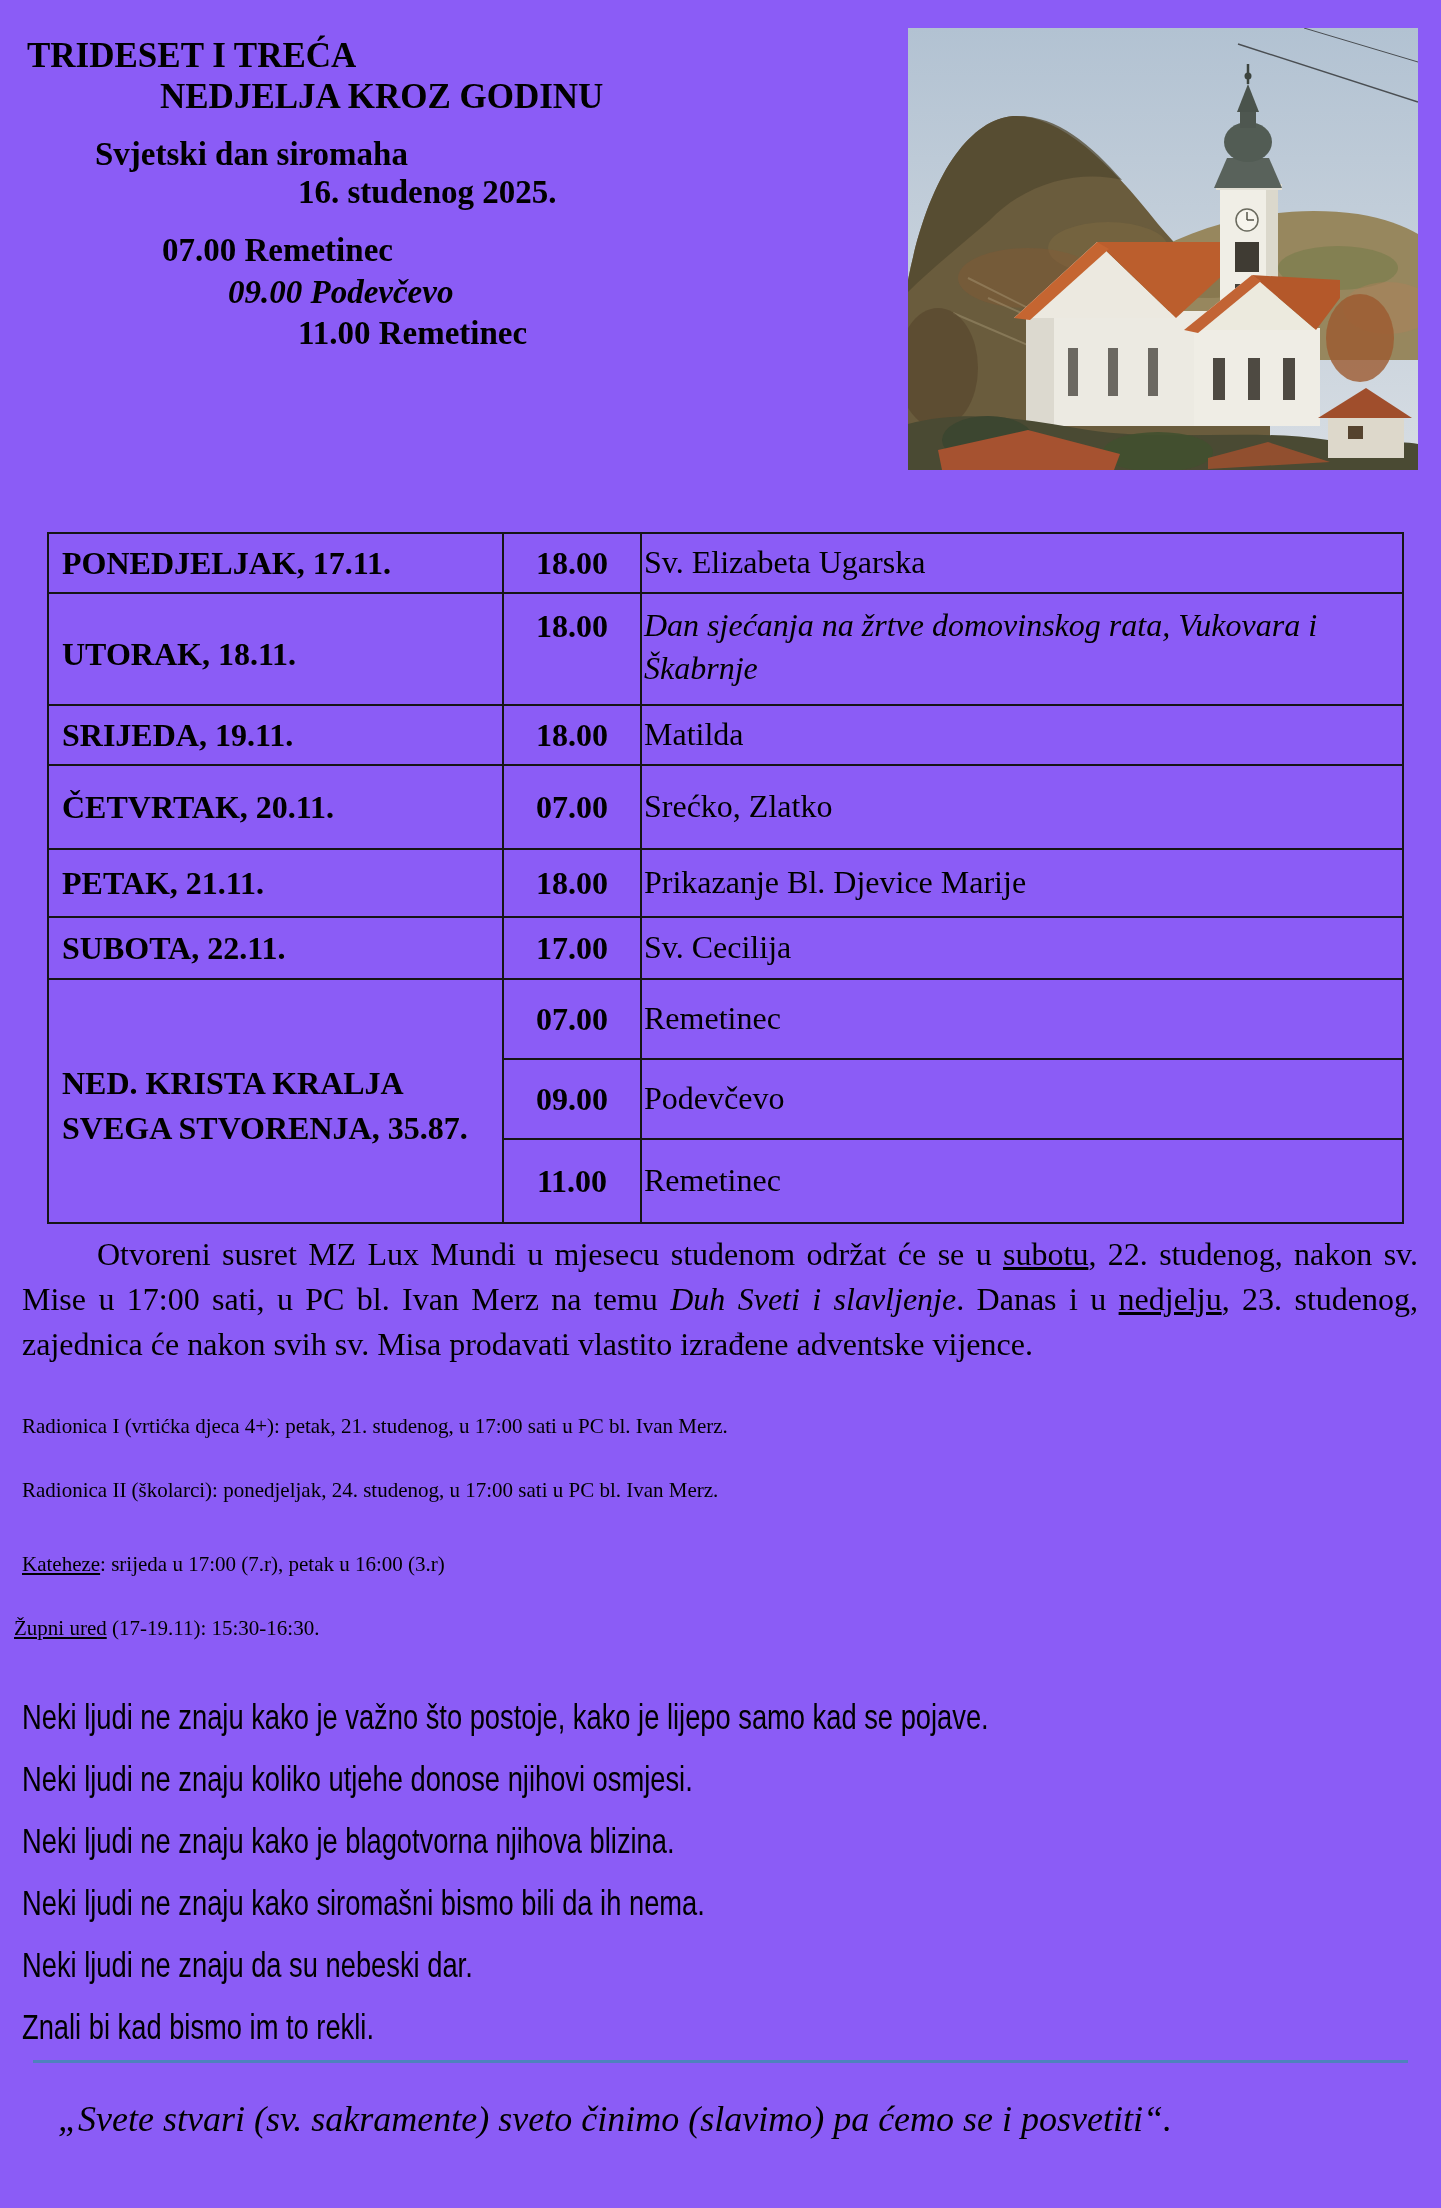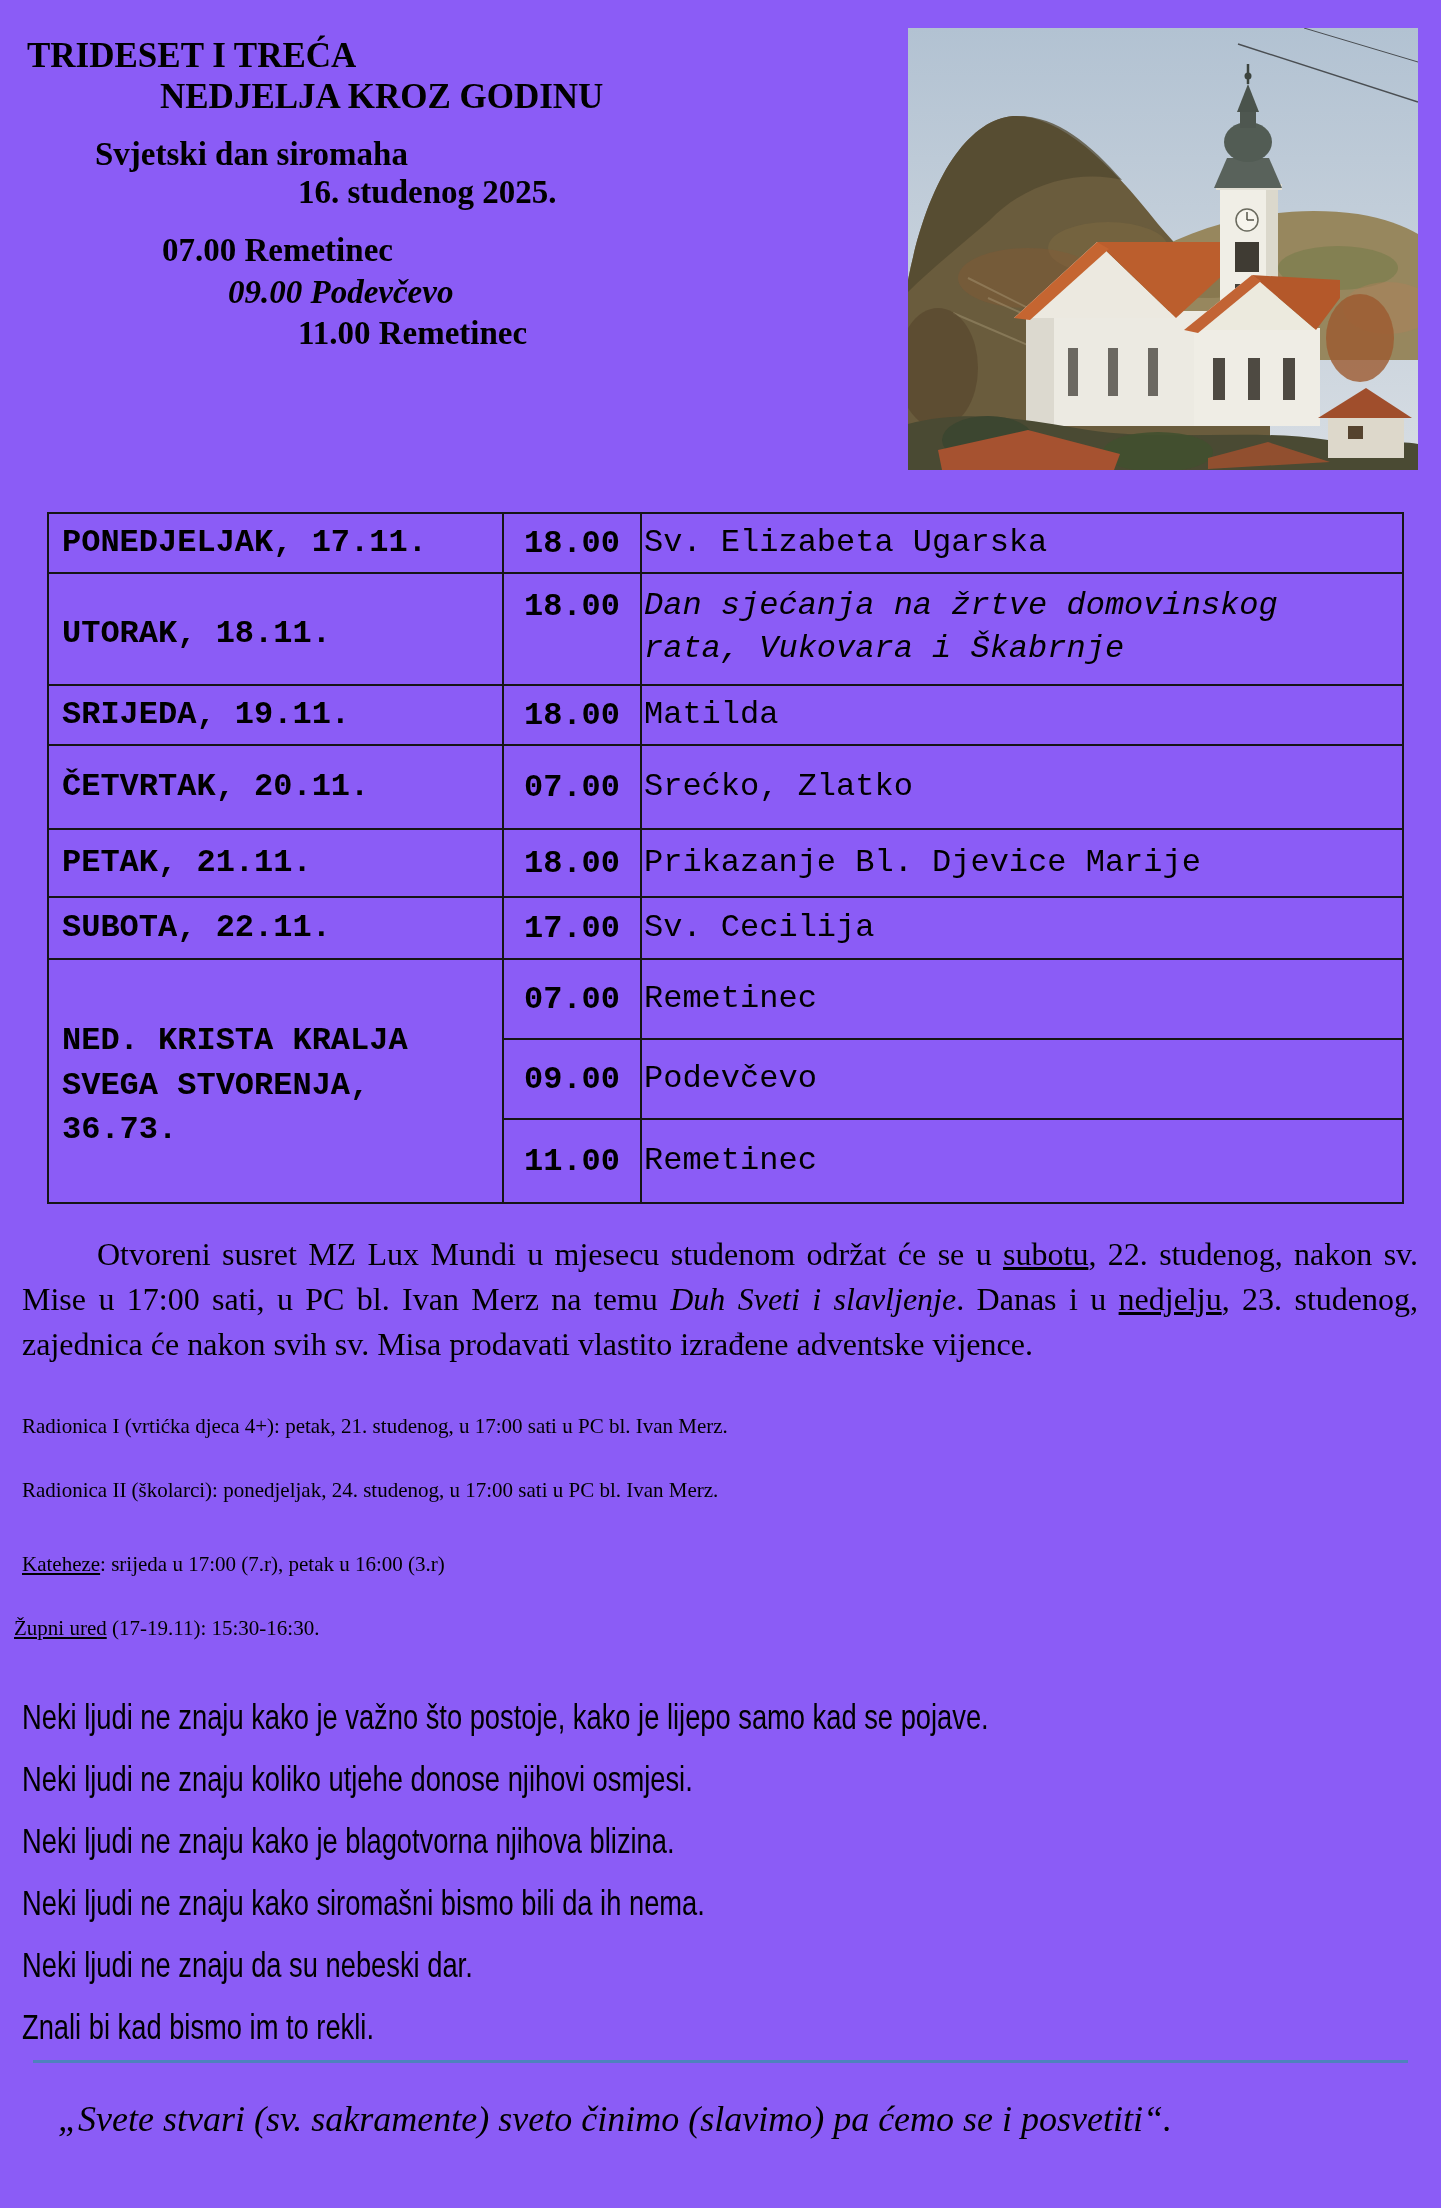--- a/index.html
+++ b/index.html
@@ -104,21 +104,21 @@
       <ellipse cx="80" cy="412" rx="46" ry="24" fill="#3c4630"></ellipse>
       <ellipse cx="250" cy="424" rx="55" ry="20" fill="#41502f" opacity="0.9"></ellipse>
       <path d="M30,422 L120,402 L212,426 L206,442 L34,442 Z" fill="#a65230"></path>
       <rect x="420" y="388" width="76" height="42" fill="#ddd8cb"></rect>
       <path d="M410,390 L458,360 L504,390 Z" fill="#a04e2c"></path>
       <rect x="440" y="398" width="15" height="13" fill="#55432f"></rect>
       <path d="M300,430 L360,414 L422,434 L300,441 Z" fill="#99502f" opacity="0.9"></path>
     </svg>
   </div>
 
-  <div class="abs" style="left:47px;top:512px;font-family:Liberation Mono, monospace;">
+  <div class="abs" style="left:47px;top:532px;">
     <table class="sched">
       <colgroup>
           <col style="width:455px">
           <col style="width:138px">
           <col style="width:762px">
         </colgroup>
       <tbody>
           <tr class="h60">
         <td class="day">PONEDJELJAK, 17.11.</td>
         <td class="time">18.00</td>
@@ -143,21 +143,21 @@
         <td class="day">PETAK, 21.11.</td>
         <td class="time">18.00</td>
         <td class="desc">Prikazanje Bl. Djevice Marije</td>
       </tr>
       <tr class="h62">
         <td class="day">SUBOTA, 22.11.</td>
         <td class="time">17.00</td>
         <td class="desc">Sv. Cecilija</td>
       </tr>
       <tr class="h80">
-        <td class="day vtop" rowspan="3">NED. KRISTA KRALJA SVEGA STVORENJA, 36.73.</td>
+        <td class="day vtop" rowspan="3">NED. KRISTA KRALJA SVEGA STVORENJA, 35.87.</td>
         <td class="time">07.00</td>
         <td class="desc">Remetinec</td>
       </tr>
       <tr class="h80">
         <td class="time">09.00</td>
         <td class="desc">Podevčevo</td>
       </tr>
       <tr class="h84b">
         <td class="time">11.00</td>
         <td class="desc">Remetinec</td>

